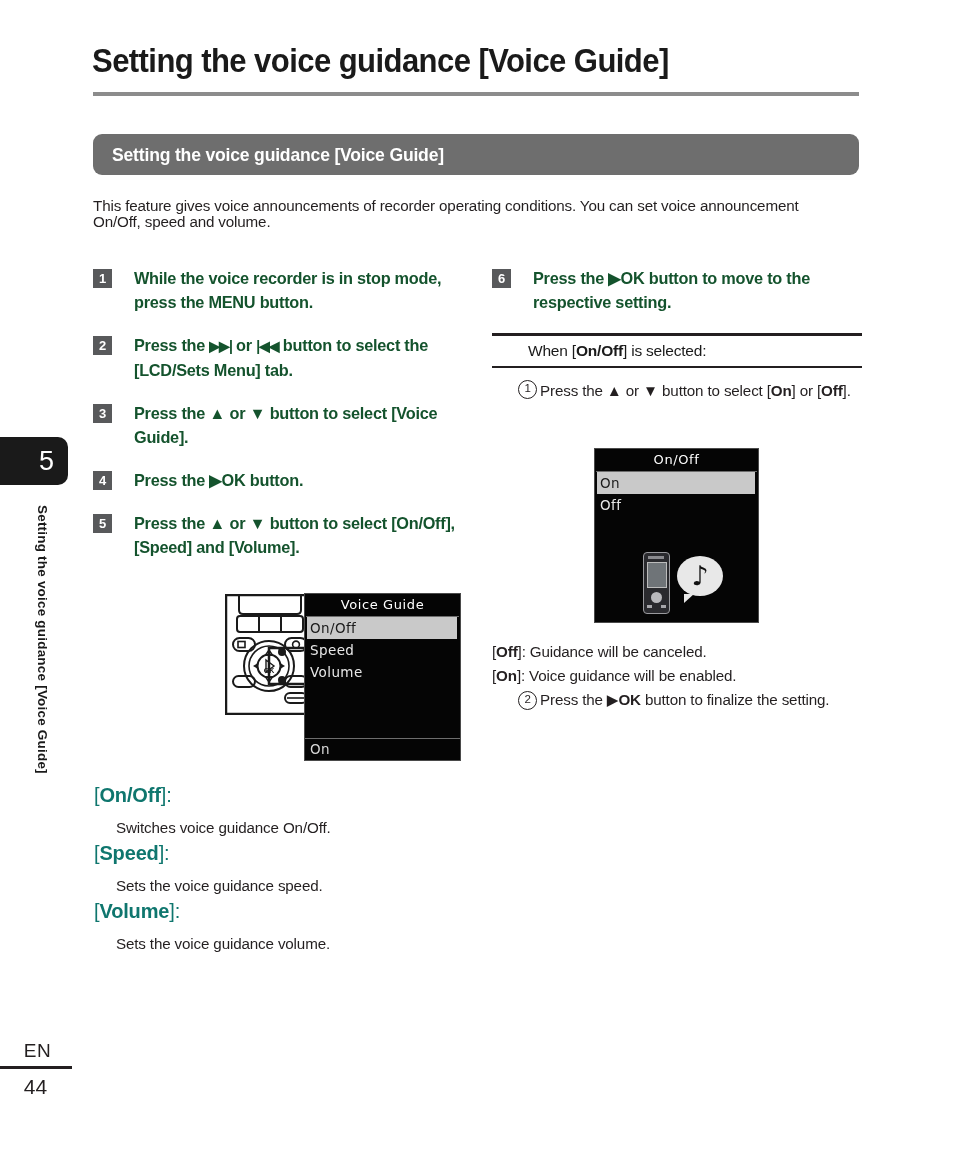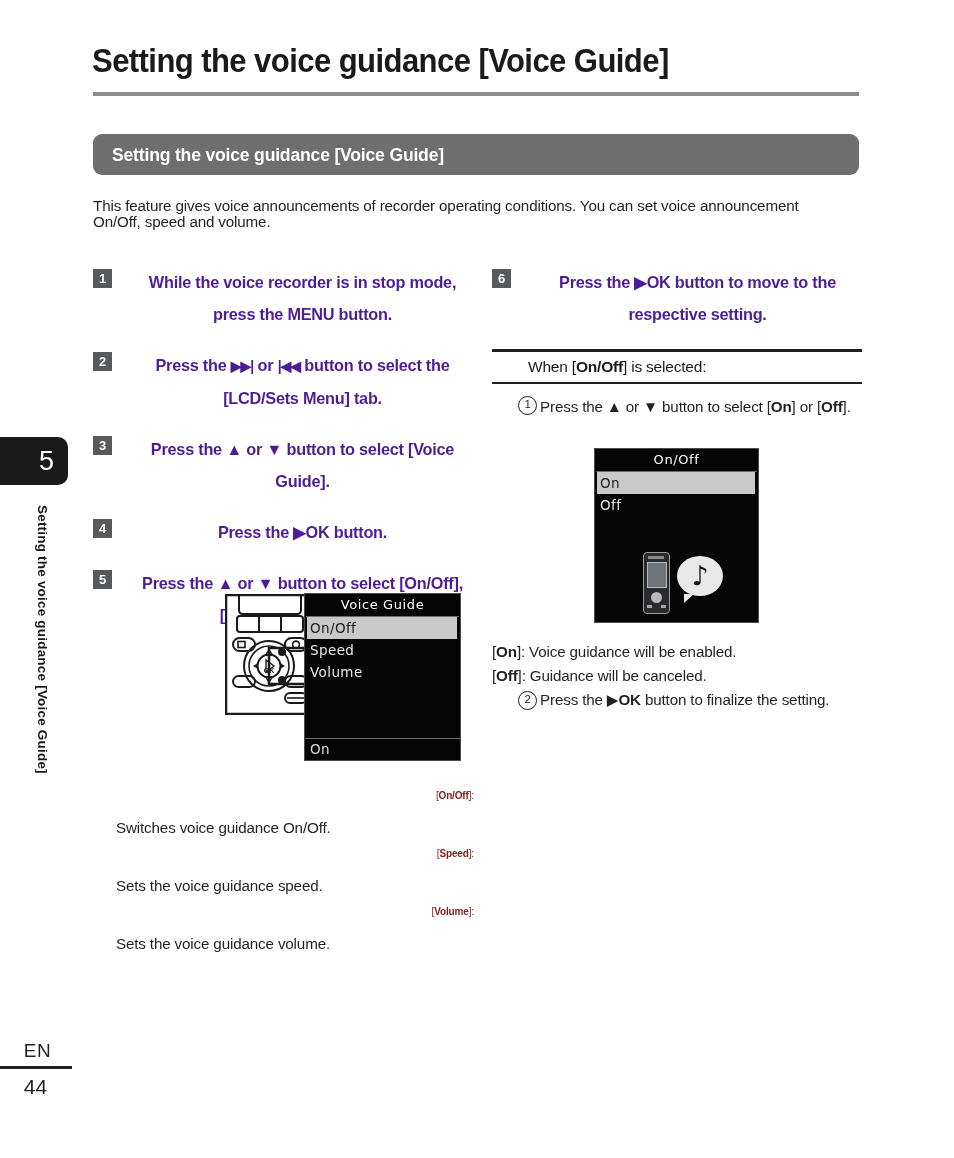--- a/index.html
+++ b/index.html
@@ -174,24 +174,23 @@
     font-weight: bold;
     display: flex;
     align-items: center;
     justify-content: center;
     box-sizing: border-box;
     padding-bottom: 1px;
   }
   .step-text {
     font-size: 16.3px;
     font-weight: bold;
-    line-height: 32px;
-    color: #4c1d95;
+    line-height: 24px;
+    color: #14532d;
     letter-spacing: -0.25px;
-    text-align: center;
   }
   .step-text b { font-weight: bold; }
   .gly { font-size: 14px; letter-spacing: -1px; }
 
   
   .when-block {
     margin-top: 17px;
   }
   .rule-black {
     width: 370px;
@@ -369,25 +368,24 @@
   }
 
   
   .deflist {
     position: absolute;
     left: 1px;
     top: 517px;
     width: 380px;
   }
   .defterm {
-    font-size: 10px;
-    color: #7f1d1d;
+    font-size: 20px;
+    color: #0f766e;
     letter-spacing: -0.15px;
     line-height: 25px;
-    text-align: right;
   }
   .defdesc {
     font-size: 15.2px;
     color: #231f20;
     padding-left: 22px;
     letter-spacing: -0.15px;
     line-height: 25px;
     margin-bottom: 1px;
     margin-top: 7px;
   }
@@ -479,22 +477,22 @@
       <div class="when-head">When [<b>On/Off</b>] is selected:</div>
       <div class="rule-black"></div>
 
       <div class="substep">
         <span class="circnum">1</span>
         <span>Press the ▲ or ▼ button to select [<b>On</b>] or [<b>Off</b>].</span>
       </div>
     </div>
 
     <div class="desc-right">
+      <div class="desc-line">[<b>Off</b>]: Guidance will be canceled.</div>
       <div class="desc-line">[<b>On</b>]: Voice guidance will be enabled.</div>
-      <div class="desc-line">[<b>Off</b>]: Guidance will be canceled.</div>
       <div class="substep" style="padding-left:48px;margin-top:0;">
         <span class="circnum" style="left:26px;top:3px;">2</span>
         <span>Press the ▶<b>OK</b> button to finalize the setting.</span>
       </div>
     </div>
   </div>
 
   <div class="device-illu">
     <svg width="146" height="121" viewBox="0 0 146 121">
       <rect x="1" y="1" width="88" height="119" fill="#ffffff" stroke="#1a1a1a" stroke-width="2.5"></rect>

